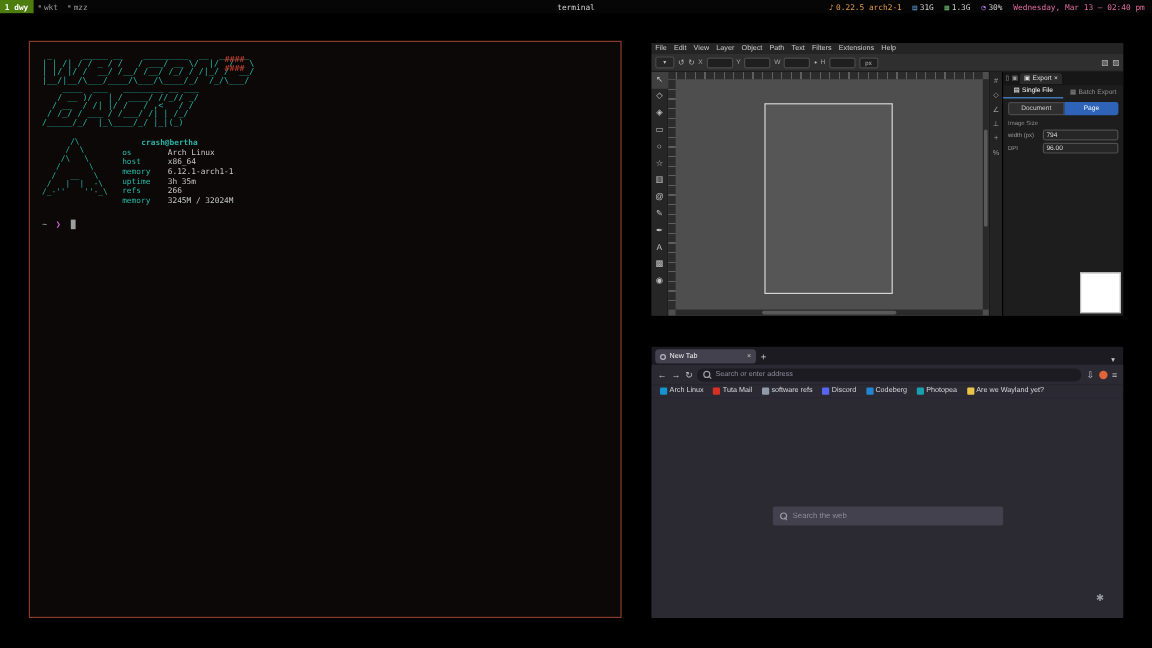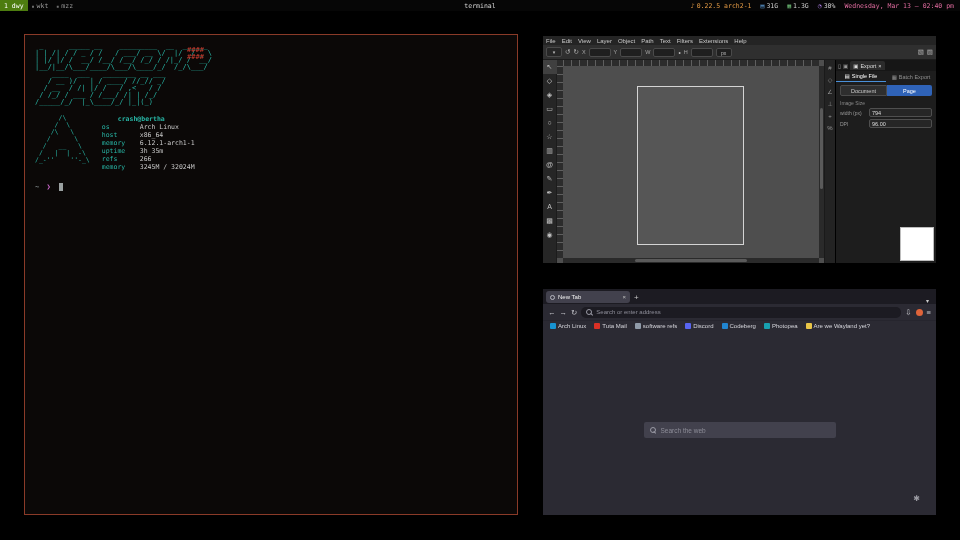--- a/index.html
+++ b/index.html
@@ -111,21 +111,21 @@
   .searchpill { position:absolute; left:50%; top:54%; transform:translate(-50%,-50%); width:192px; height:16px; background:#42414d; border-radius:2px; display:flex; align-items:center; gap:4px; padding:0 6px; }
   .searchpill input { font-size:6.5px; color:#eee; }
   .gear { position:absolute; right:16px; bottom:12px; color:#9a9aa2; font-size:8px; }
 </style>
 </head>
 <body>
 
 <div id="desktop">
 
   <div class="statusbar">
-    <div class="tag-active" style="background: #4d7c0f;">1 dwy</div>
+    <div class="tag-active" style="background: #4d7c0f; font-weight: bold;">1 dwy</div>
     <div class="tag">
       <span class="dot">▪</span>
       <span>wkt</span>
     </div>
     <div class="tag">
       <span class="dot">▪</span>
       <span>mzz</span>
     </div>
     <div class="bar-title">terminal</div>
     <div class="bar-right">

